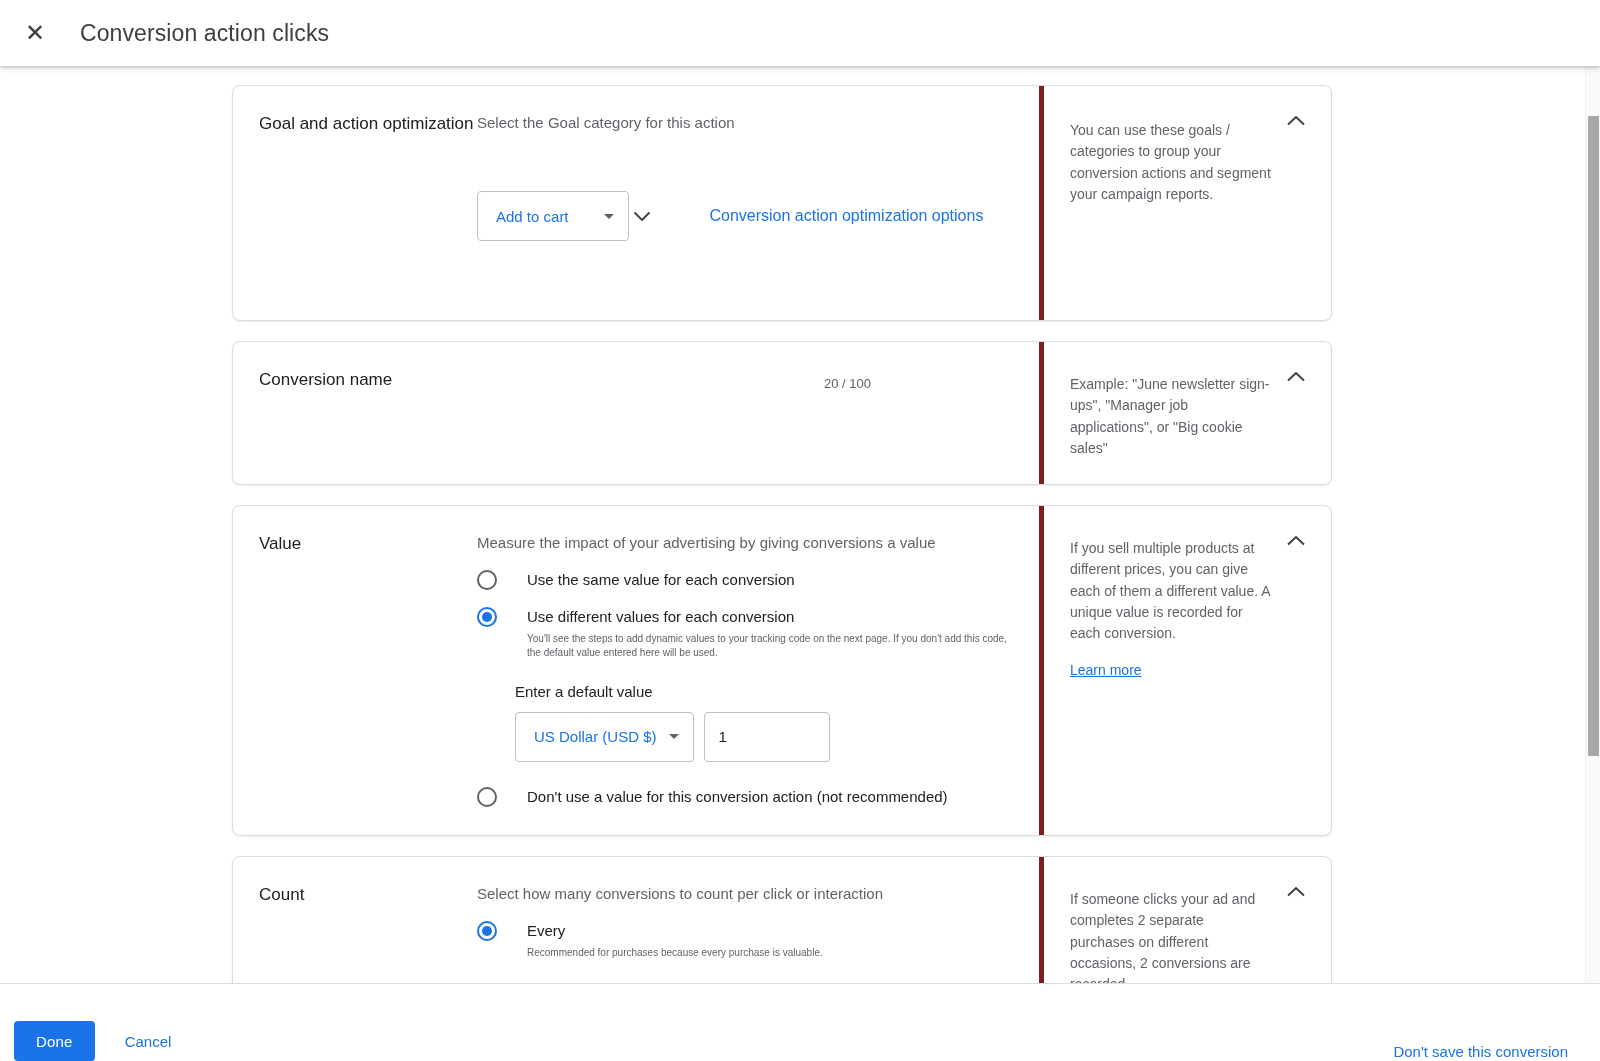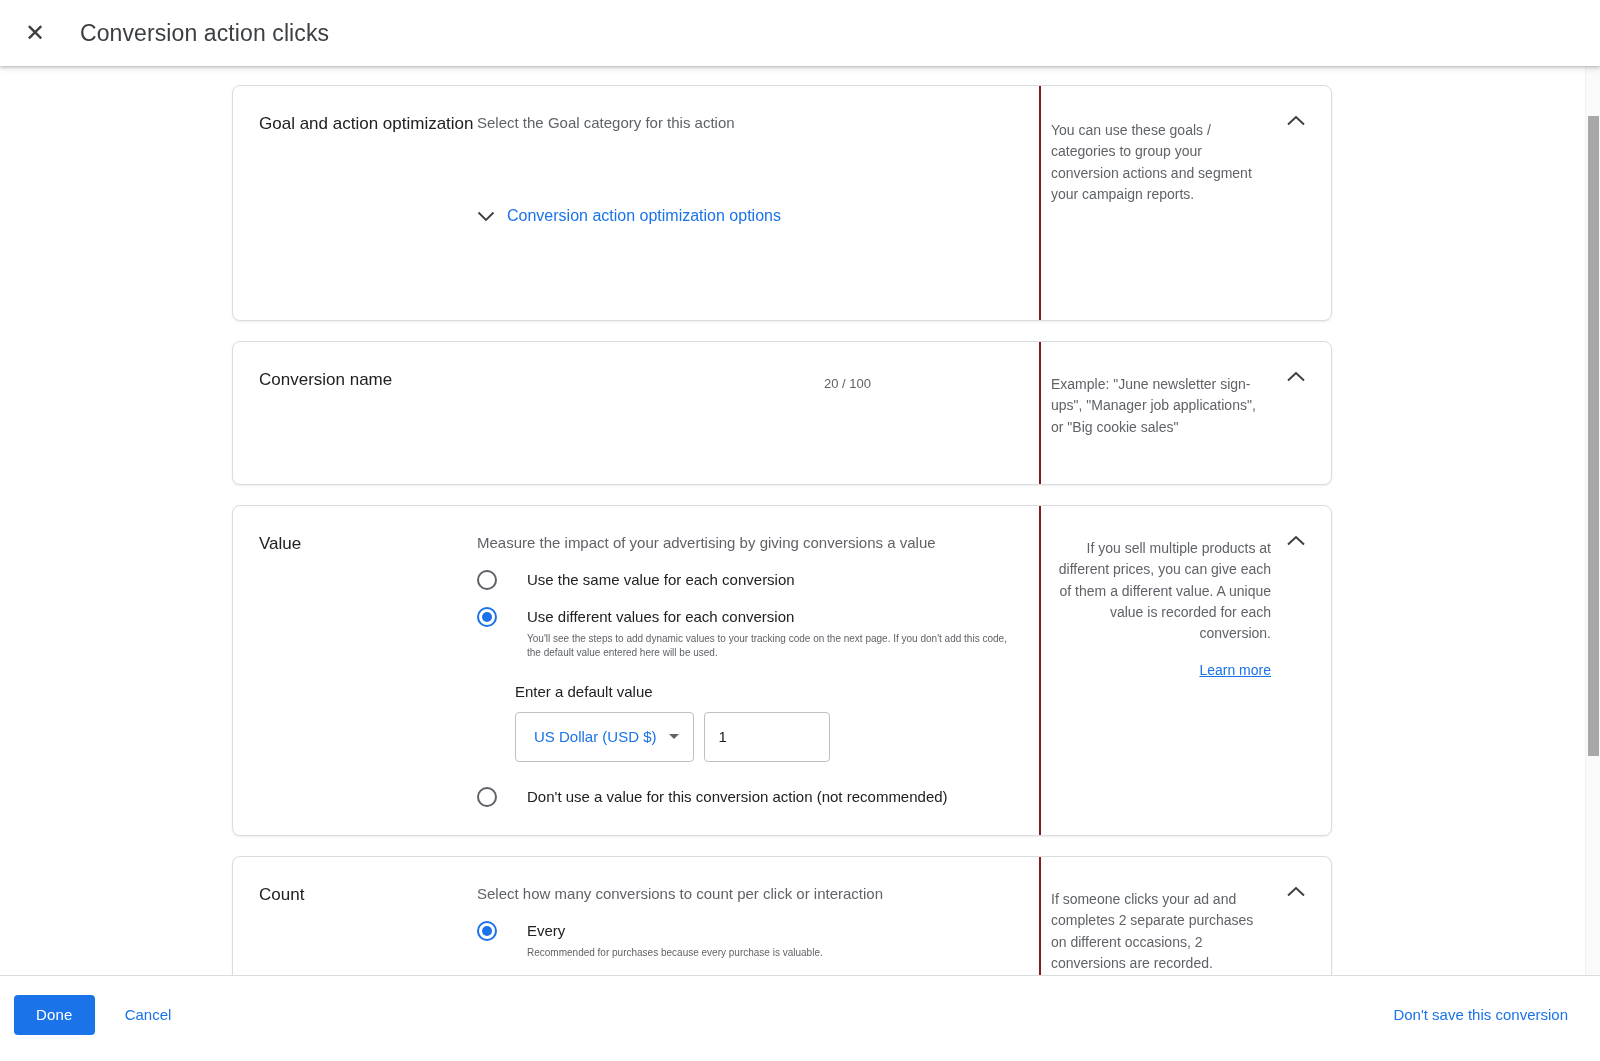--- a/index.html
+++ b/index.html
@@ -73,22 +73,22 @@
     flex: none;
   }
   .card-main {
     flex: 1;
     padding: 26px 24px 26px 0;
     min-width: 0;
   }
   .card-aside {
     width: 292px;
     flex: none;
-    border-left: 2px solid #7f1d1d;
-    padding: 34px 60px 26px 10px;
+    border-left: 5px solid #7f1d1d;
+    padding: 34px 60px 26px 26px;
     position: relative;
   }
   .aside-text {
     font-size: 14px;
     color: #5f6368;
     line-height: 1.52;
   }
   .chev-up {
     position: absolute;
     right: 22px; top: 22px;
@@ -128,20 +128,21 @@
     border-left: 5px solid transparent;
     border-right: 5px solid transparent;
     border-top: 5px solid #5f6368;
   }
 
   .link-toggle {
     display: inline-flex;
     align-items: center;
     margin-top: 52px;
     cursor: pointer;
+    gap: 46px;
   }
   .link-toggle .chev-down { margin-right: 12px; display:block; }
   .link-toggle .lt-text {
     font-size: 16px;
     color: #1a73e8;
   }
 
   
   .tf {
     width: 394px;
@@ -247,26 +248,26 @@
     margin-top: 18px;
     font-size: 14px;
     color: #1a73e8;
     text-decoration: underline;
     cursor: pointer;
   }
 
   
   .bottombar {
     position: absolute;
-    left: 0; bottom: 8px;
+    left: 0; bottom: 0;
     width: 1600px; height: 78px;
     background: #fff;
     border-top: 1px solid #dadce0;
     display: flex;
-    align-items: center;
+    align-items: flex-end;
     z-index: 30;
   }
   .btn-done {
     margin-left: 14px;
     height: 40px;
     padding: 0 22px;
     background: #1a73e8;
     color: #fff;
     font-size: 15px;
     border: none;
@@ -325,20 +326,24 @@
   <div class="topbar-title">Conversion action clicks</div>
 </div>
 
 <div class="scrollbody">
   <div class="cards-wrap">
 
     <div class="card card-shadow" style="height:236px;">
       <div class="card-label">Goal and action optimization</div>
       <div class="card-main">
         <div class="helper">Select the Goal category for this action</div>
+        <div class="sel-outline">
+          <span class="sel-txt">Add to cart</span>
+          <span class="caret"></span>
+        </div>
         <div class="link-toggle">
           <svg class="chev-down" width="18" height="11" viewBox="0 0 18 11">
             <path d="M1.5 1.5 L9 9 L16.5 1.5" fill="none" stroke="#3c4043" stroke-width="1.8"></path>
           </svg>
           <span class="lt-text">Conversion action optimization options</span>
         </div>
       </div>
       <div class="card-aside">
         <div class="aside-text">You can use these goals / categories to group your conversion actions and segment your campaign reports.</div>
         <div class="chev-up">
@@ -391,21 +396,21 @@
             </div>
             <input class="num-field" type="text" value="1" style="">
           </div>
         </div>
 
         <div class="radio-row" style="margin-top:24px;">
           <span class="radio"></span>
           <span class="radio-label">Don't use a value for this conversion action (not recommended)</span>
         </div>
       </div>
-      <div class="card-aside" style="padding-top:32px;text-align:right;">
+      <div class="card-aside" style="padding-top:32px;">
         <div class="aside-text">If you sell multiple products at different prices, you can give each of them a different value. A unique value is recorded for each conversion.</div>
         <span class="learn-more">Learn more</span>
         <div class="chev-up">
           <svg width="20" height="12" viewBox="0 0 20 12">
             <path d="M2 9.5 L10 2 L18 9.5" fill="none" stroke="#3c4043" stroke-width="2"></path>
           </svg>
         </div>
       </div>
     </div>
 

